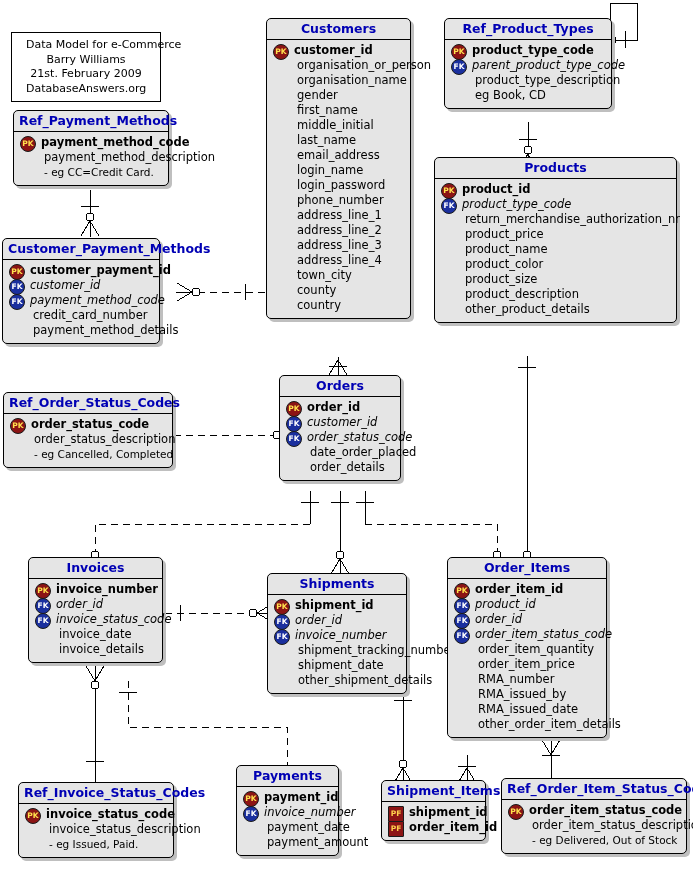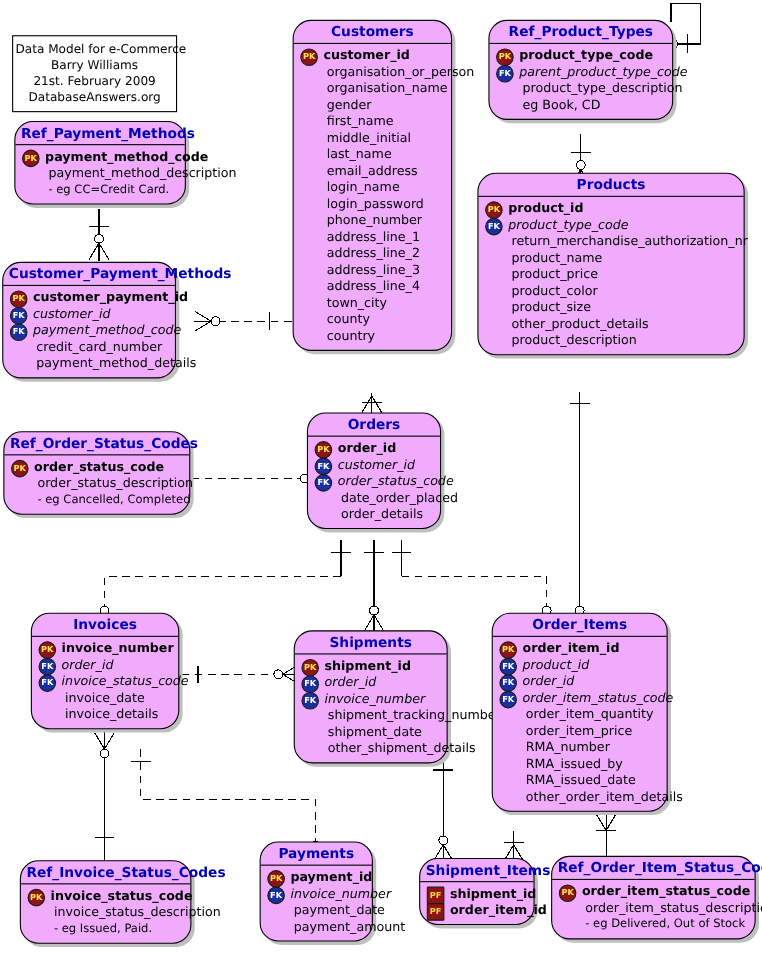--- a/index.html
+++ b/index.html
@@ -9,23 +9,23 @@
     -webkit-font-smoothing:none;
   }
   #canvas{position:absolute;left:0;top:0;width:693px;height:870px;}
   svg.links{position:absolute;left:0;top:0;width:693px;height:870px;pointer-events:none;}
   svg.links line,svg.links path,svg.links polyline{stroke:#000;fill:none;}
 
   
   .entity{
     position:absolute;
     box-sizing:border-box;
-    background:#f0abfc;
+    background:#e5e5e5;
     border:1px solid #000;
-    border-radius:17px;
+    border-radius:5px;
     box-shadow:3px 3px 0 0 #bfbfbf;
     z-index:5;
   }
   .entity .ttl{
     text-align:center;
     color:#0000b4;
     font-weight:bold;
     font-size:12.5px;
     line-height:14px;
     padding:3px 5px 3px 5px;
@@ -59,21 +59,21 @@
   .badge.fkb{background:#1a2f9e;border-radius:50%;color:#ffffff;}
   .badge.pfb{background:#8c1414;border-radius:1px;color:#ffd24d;}
 
   
   .caption{
     position:absolute;
     box-sizing:border-box;
     background:#fff;
     border:1px solid #000;
     text-align:center;
-    padding:5px 2px;
+    padding:5px 14px;
     z-index:6;
   }
   .caption div{font-size:11px;line-height:14.5px;color:#000;white-space:nowrap;}
 </style>
 </head>
 <body>
 
 <div id="canvas">
 
   <svg class="links" viewBox="0 0 693 870" preserveAspectRatio="none" shape-rendering="crispEdges">
@@ -280,26 +280,26 @@
       <div class="attr plain"><span>eg Book, CD</span></div>
     </div>
   </div>
 
   <div class="entity" style="left:434px;top:157px;width:243px;">
     <div class="ttl">Products</div>
     <div class="attrs">
       <div class="attr pk"><span class="badge pkb">PK</span><span>product_id</span></div>
       <div class="attr fk"><span class="badge fkb">FK</span><span>product_type_code</span></div>
       <div class="attr plain"><span>return_merchandise_authorization_nr</span></div>
+      <div class="attr plain"><span>product_price</span></div>
       <div class="attr plain"><span>product_name</span></div>
-      <div class="attr plain"><span>product_price</span></div>
       <div class="attr plain"><span>product_color</span></div>
       <div class="attr plain"><span>product_size</span></div>
+      <div class="attr plain"><span>product_description</span></div>
       <div class="attr plain"><span>other_product_details</span></div>
-      <div class="attr plain"><span>product_description</span></div>
     </div>
   </div>
 
   <div class="entity" style="left:3px;top:392px;width:170px;">
     <div class="ttl">Ref_Order_Status_Codes</div>
     <div class="attrs">
       <div class="attr pk"><span class="badge pkb">PK</span><span>order_status_code</span></div>
       <div class="attr plain"><span>order_status_description</span></div>
       <div class="attr note"><span>- eg Cancelled, Completed</span></div>
     </div>

